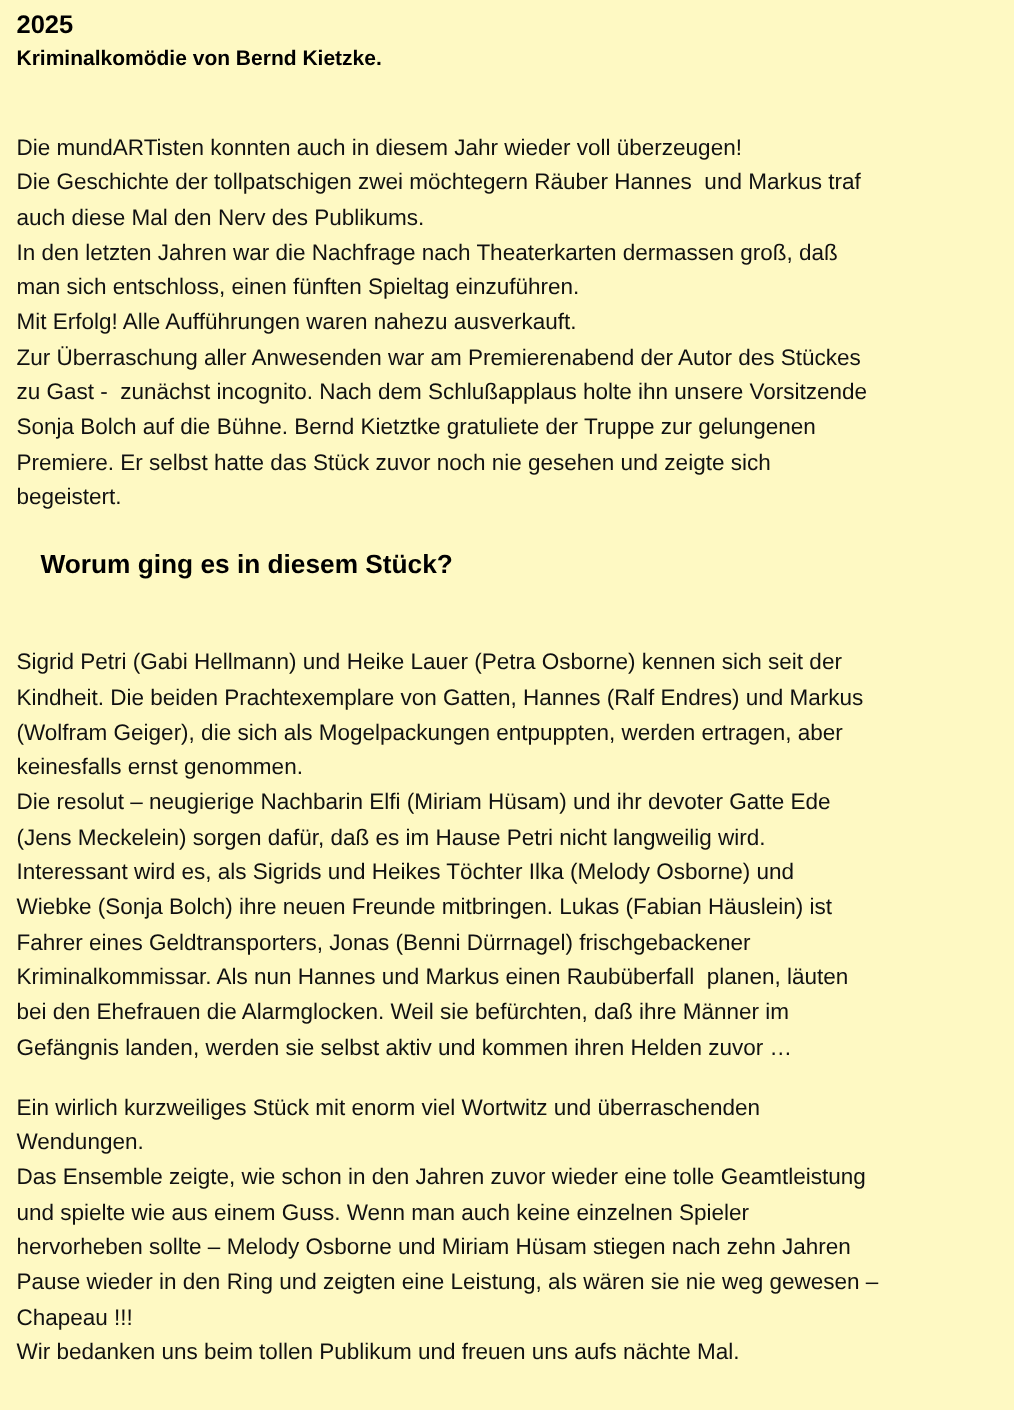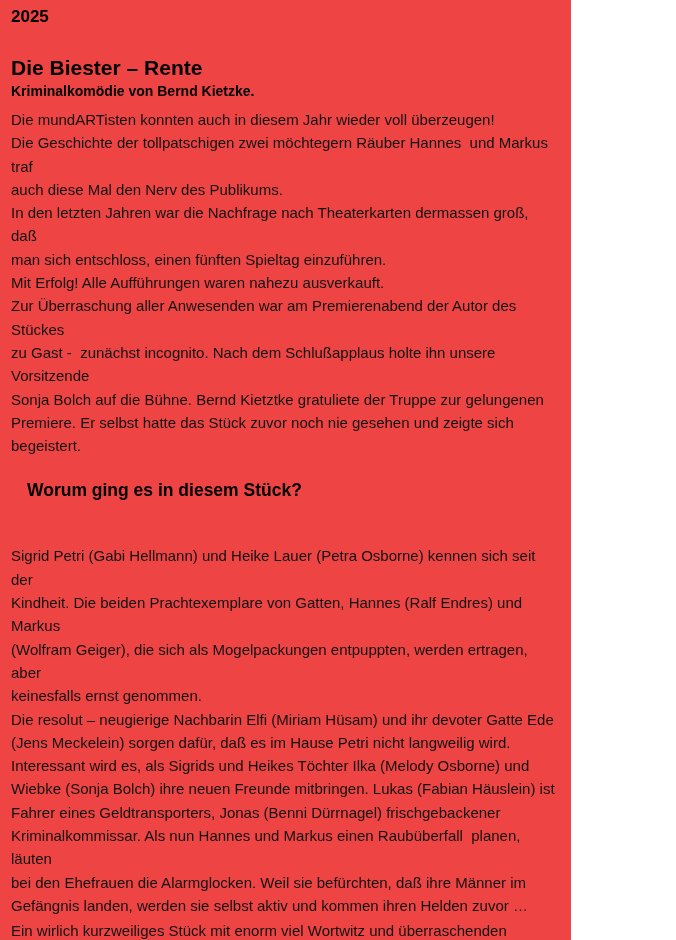--- a/index.html
+++ b/index.html
@@ -2,23 +2,23 @@
 <html><head>
   <meta charset="utf-8">
   <style>
     html, body {
       margin: 0;
       padding: 0;
       background: #ffffff;
     }
     .page {
       position: relative;
-      width: 571px;
+      width: 676px;
       height: 940px;
-      background: #ef4444;
+      background: #fef9c3;
       box-sizing: border-box;
       padding: 6px 16px 0 11px;
       font-family: "Liberation Sans", sans-serif;
       color: #111111;
       overflow: hidden;
     }
     .year-heading {
       margin: 0;
       font-size: 17px;
       line-height: 22px;
@@ -40,38 +40,37 @@
       color: #000000;
     }
     .body-paragraph {
       margin: 0;
       font-size: 15px;
       line-height: 23.3px;
       font-weight: 400;
       white-space: pre-wrap;
       color: #111111;
     }
-    .intro-paragraph  { margin-top: 8px; }
+    .intro-paragraph  { margin-top: 40px; }
     .section-heading {
       margin: 22px 0 0 16px;
       font-size: 17.5px;
       line-height: 23px;
       font-weight: 700;
       color: #000000;
     }
     .plot-paragraph   { margin-top: 42px; }
-    .review-paragraph { margin-top: 2px; }
+    .review-paragraph { margin-top: 17px; }
   </style>
 </head>
 <body>
 
 <div class="page">
   <h1 class="year-heading">2025</h1>
 
-  <h2 class="page-title">Die Biester – Rente</h2>
 
   <h3 class="page-subtitle">Kriminalkomödie von Bernd Kietzke.</h3>
 
   <p class="body-paragraph intro-paragraph">Die mundARTisten konnten auch in diesem Jahr wieder voll überzeugen!
 Die Geschichte der tollpatschigen zwei möchtegern Räuber Hannes  und Markus traf
 auch diese Mal den Nerv des Publikums.
 In den letzten Jahren war die Nachfrage nach Theaterkarten dermassen groß, daß
 man sich entschloss, einen fünften Spieltag einzuführen.
 Mit Erfolg! Alle Aufführungen waren nahezu ausverkauft.
 Zur Überraschung aller Anwesenden war am Premierenabend der Autor des Stückes

